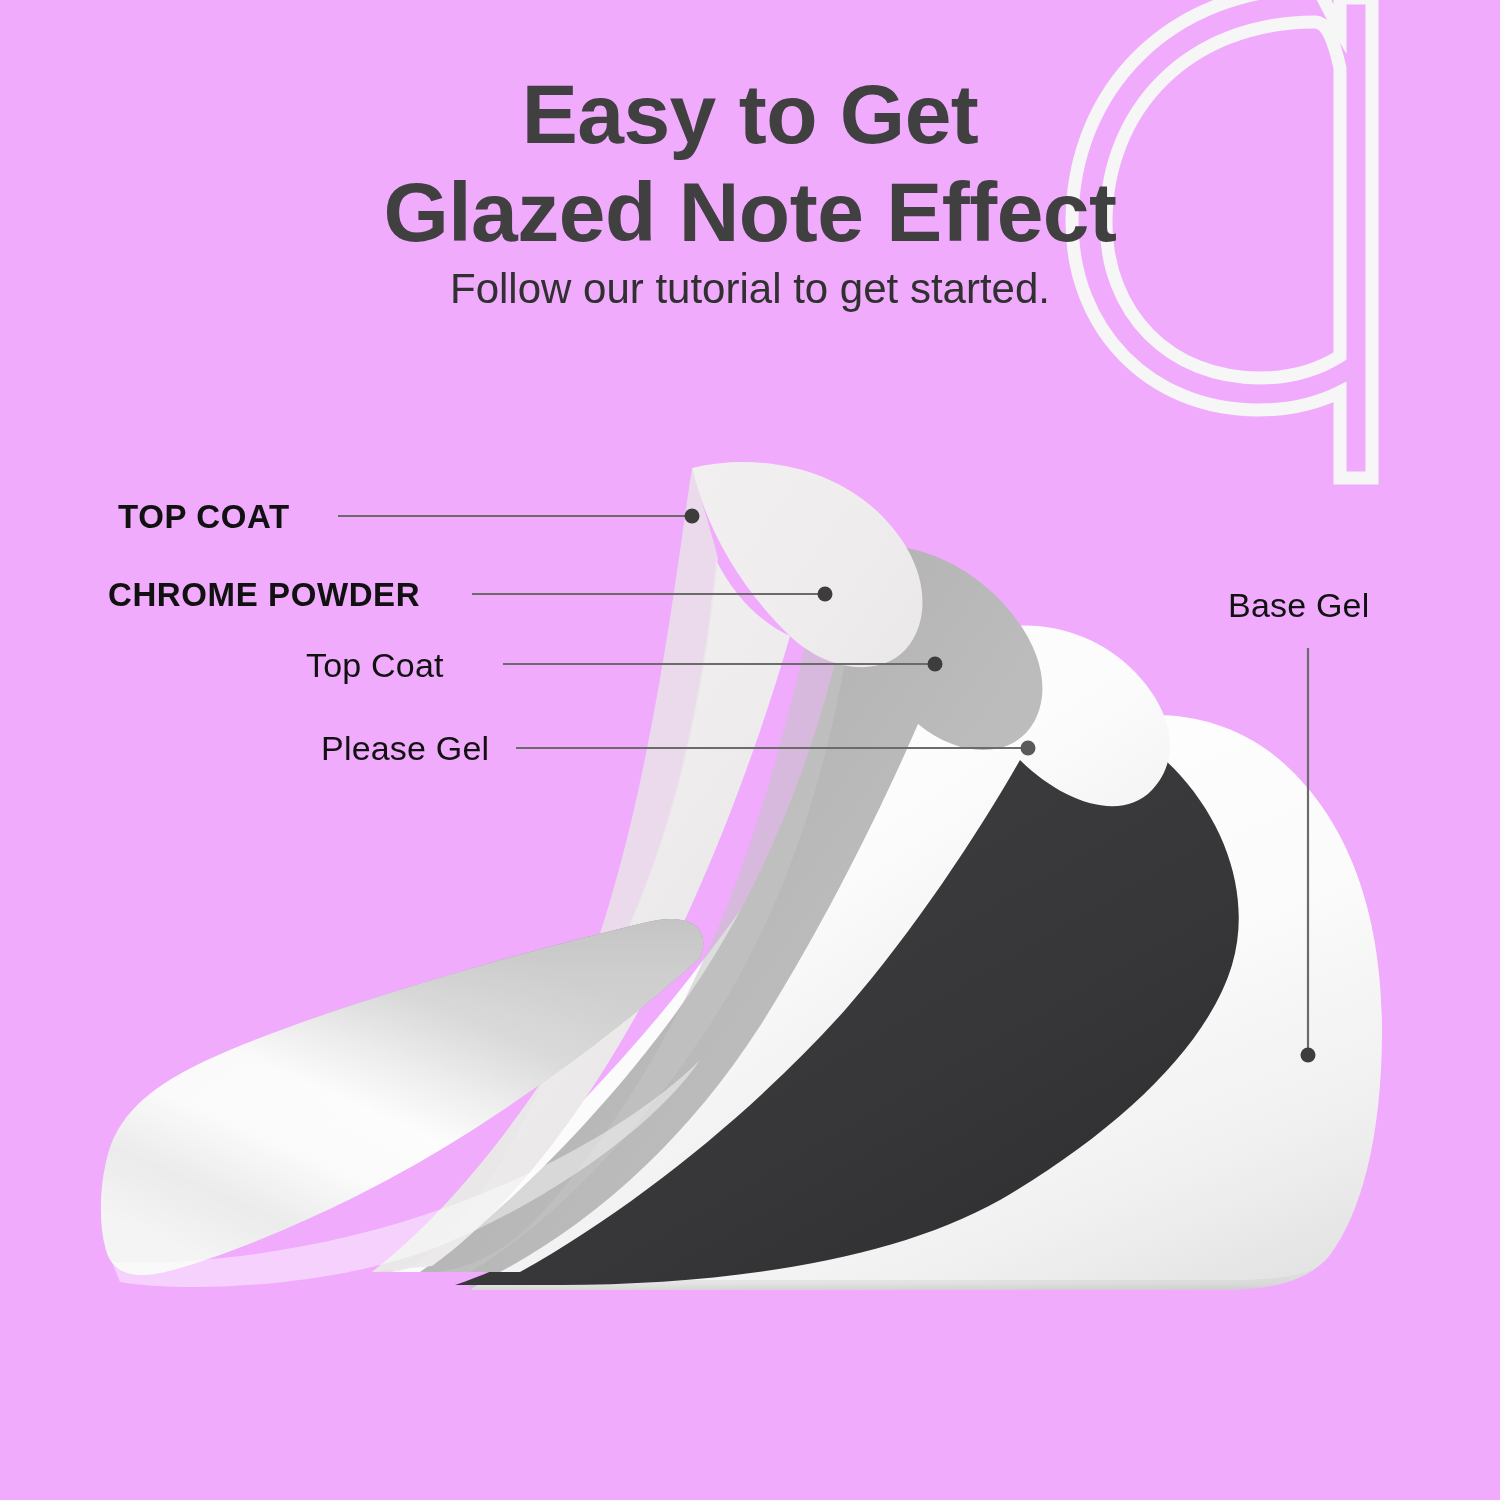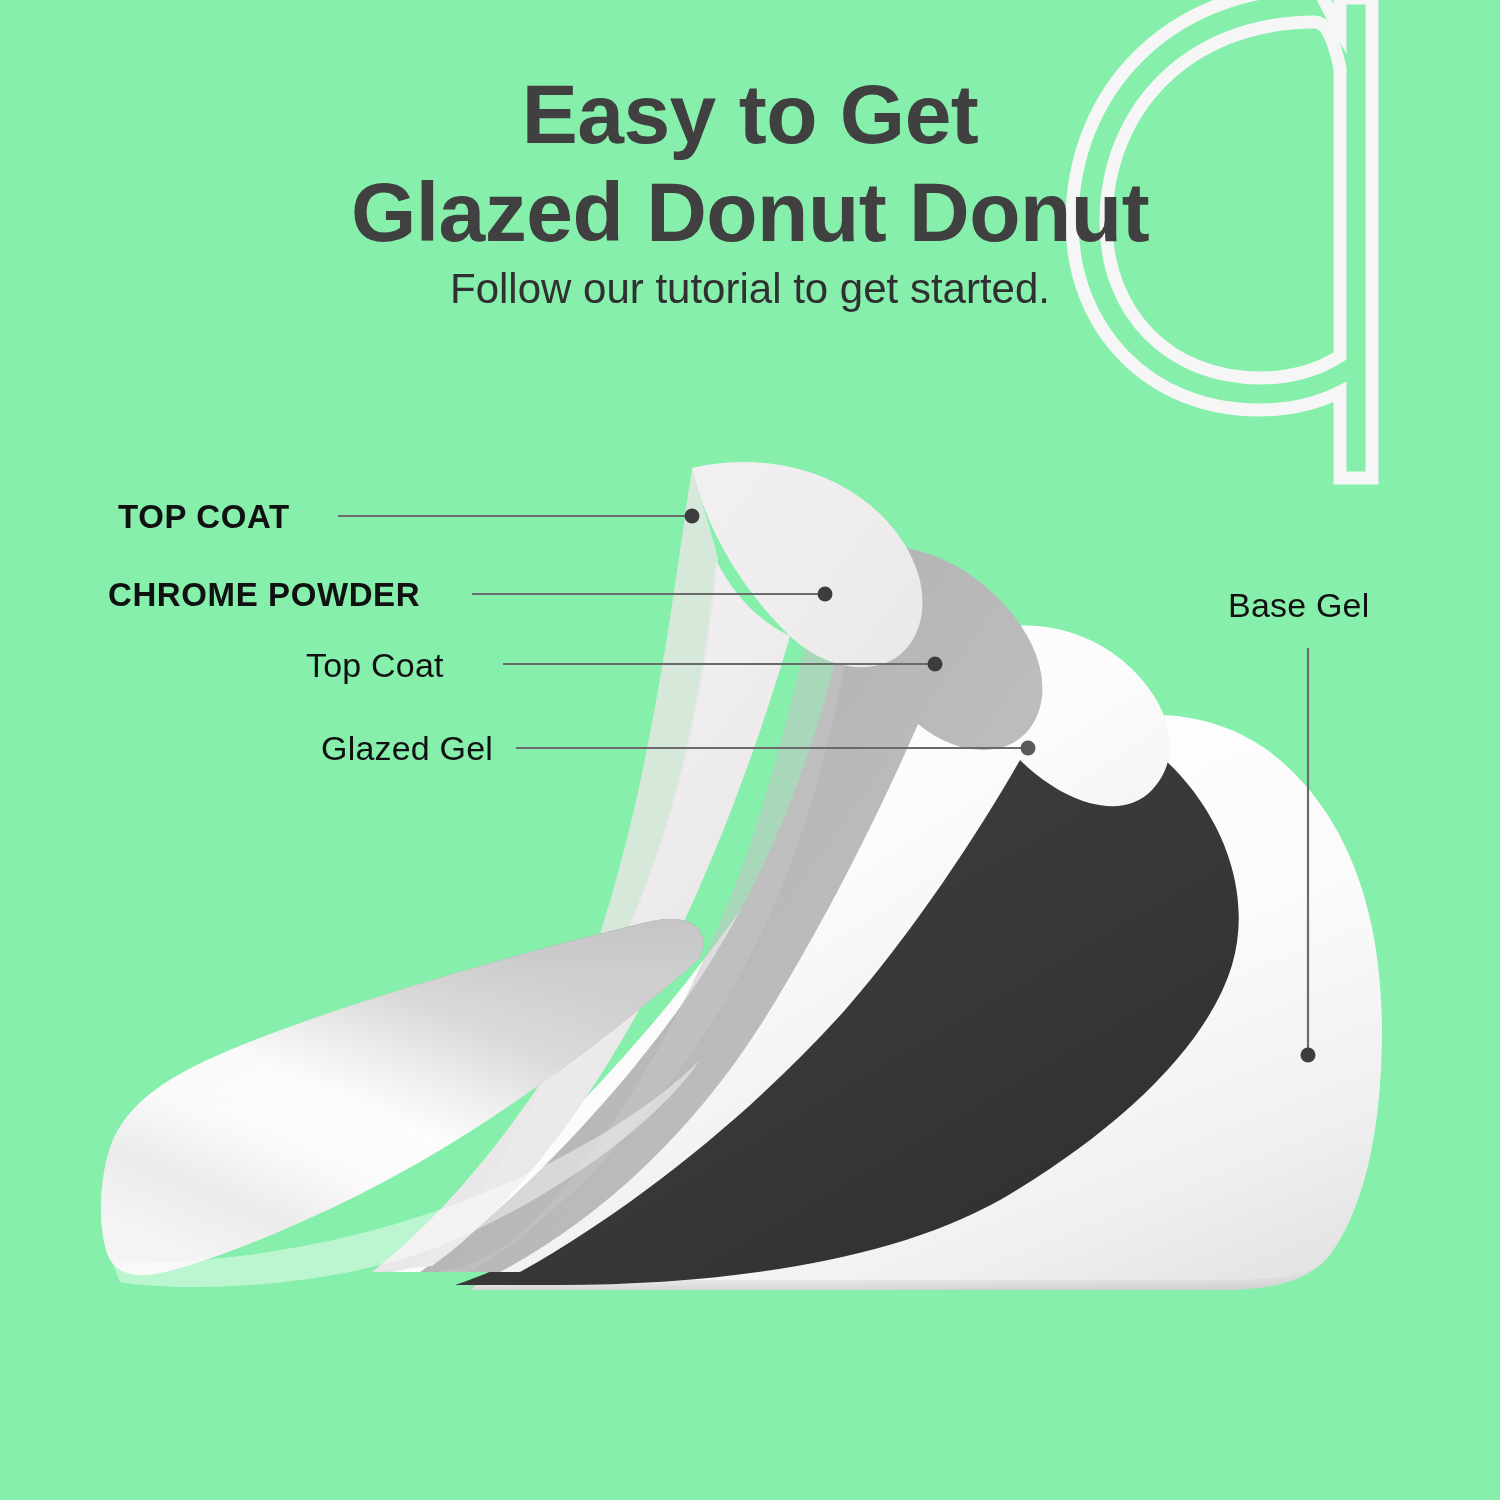--- a/index.html
+++ b/index.html
@@ -9,21 +9,21 @@
   }
   body {
     font-family: "Liberation Sans", sans-serif;
     -webkit-font-smoothing: antialiased;
   }
   #page {
     position: relative;
     width: 1500px;
     height: 1500px;
     overflow: hidden;
-    background: #86efac;
+    background: #f0abfc;
   }
 
   
   .watermark {
     position: absolute;
     top: -30px;
     right: -40px;
     width: 520px;
     height: 520px;
     pointer-events: none;
@@ -111,21 +111,21 @@
 
   <svg class="watermark" viewBox="0 0 520 520" aria-hidden="true">
     <path d="M295 18 C150 18 52 120 52 252 C52 360 130 440 238 440 C268 440 296 434 320 422
              L320 508 L352 508 L352 28 L320 28 L320 60 C306 36 300 18 295 18 Z
              M320 98 L320 386 C298 400 270 408 240 408 C150 408 86 344 86 252
              C86 140 168 52 295 52 C304 52 312 62 320 98 Z" fill="none" stroke="#f6f6f6" stroke-width="13"></path>
   </svg>
 
   <div class="header">
     <div class="title-line title-line-1">Easy to Get</div>
-    <div class="title-line title-line-2">Glazed Donut Donut</div>
+    <div class="title-line title-line-2">Glazed Note Effect</div>
     <div class="subtitle">Follow our tutorial to get started.</div>
   </div>
 
   <svg class="illustration" viewBox="0 0 1500 1500" aria-hidden="true">
     <defs>
 
       <linearGradient id="gChrome" x1="0.12" y1="0.92" x2="0.72" y2="0.12">
         <stop offset="0" stop-color="#e8e8e8"></stop>
         <stop offset="0.16" stop-color="#d4d4d4"></stop>
         <stop offset="0.34" stop-color="#f6f6f6"></stop>
@@ -332,18 +332,18 @@
       <circle cx="1308" cy="1055" r="7.5"></circle>
     </g>
   </svg>
 
   <div class="lbl bold lbl-top-coat-caps">TOP COAT</div>
 
   <div class="lbl bold lbl-chrome-powder">CHROME POWDER</div>
 
   <div class="lbl reg lbl-top-coat">Top Coat</div>
 
-  <div class="lbl reg lbl-color-gel">Glazed Gel</div>
+  <div class="lbl reg lbl-color-gel">Please Gel</div>
 
   <div class="lbl reg lbl-base-gel">Base Gel</div>
 
 
 </div>
 
 </body></html>

